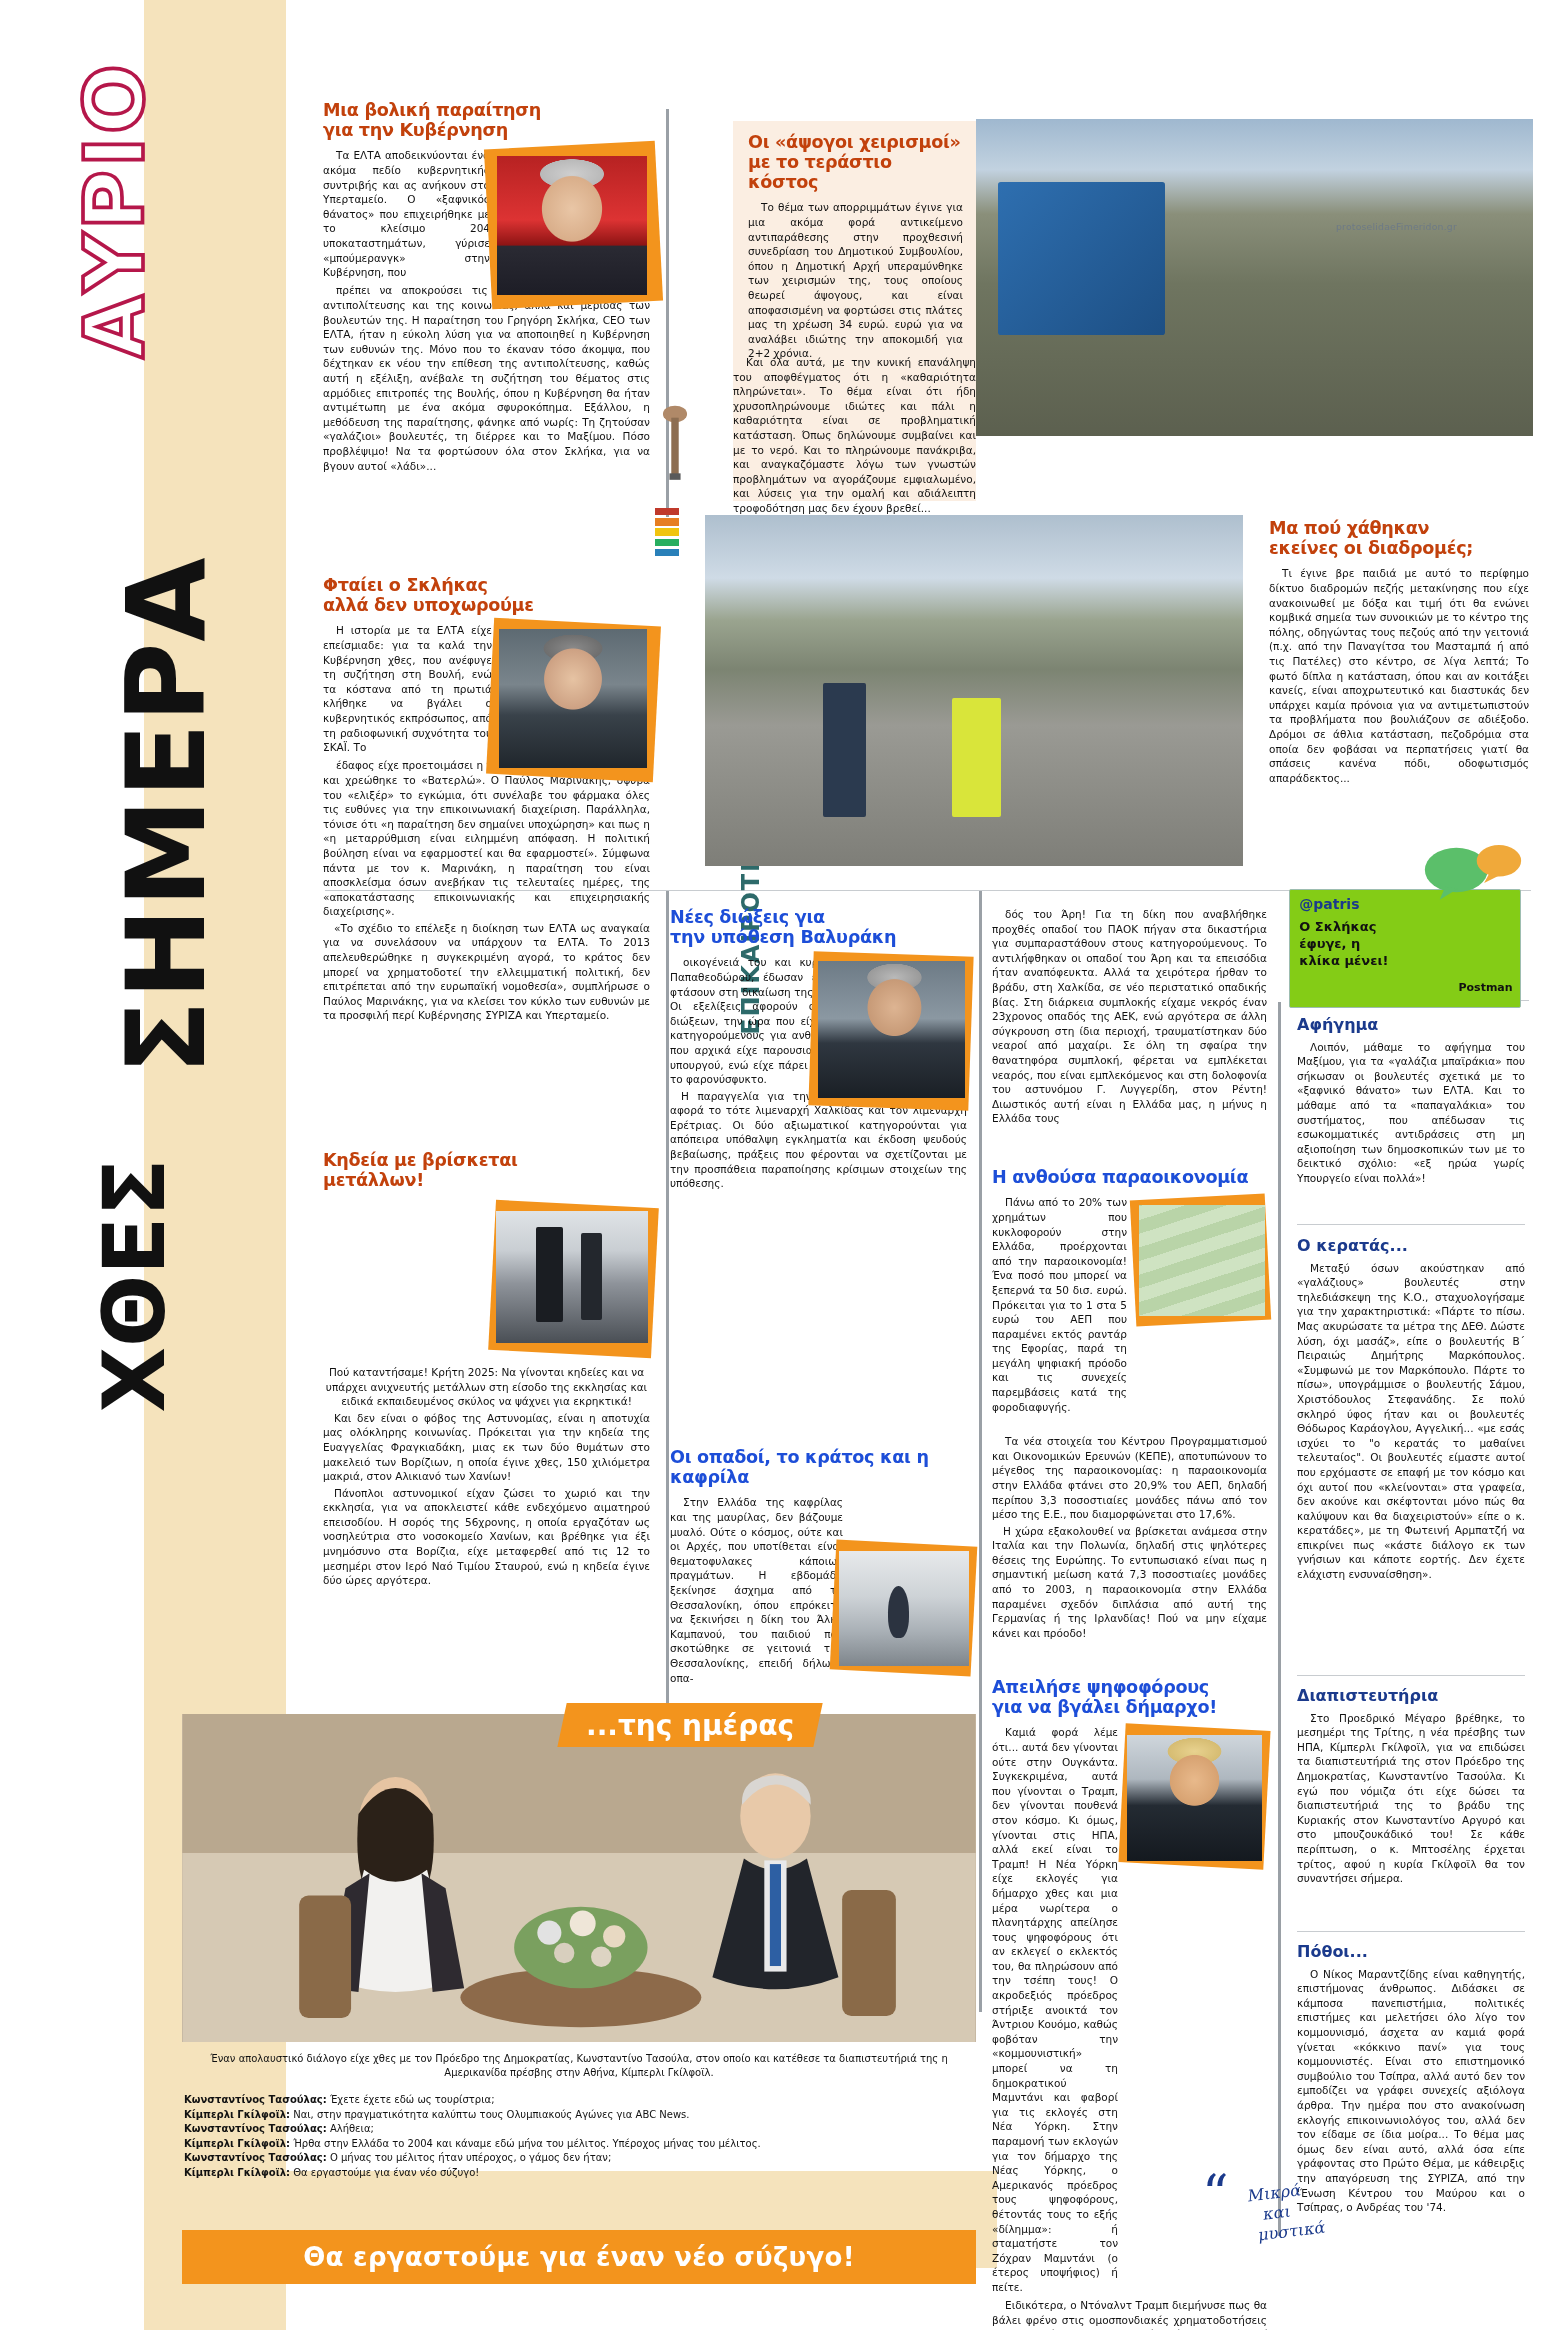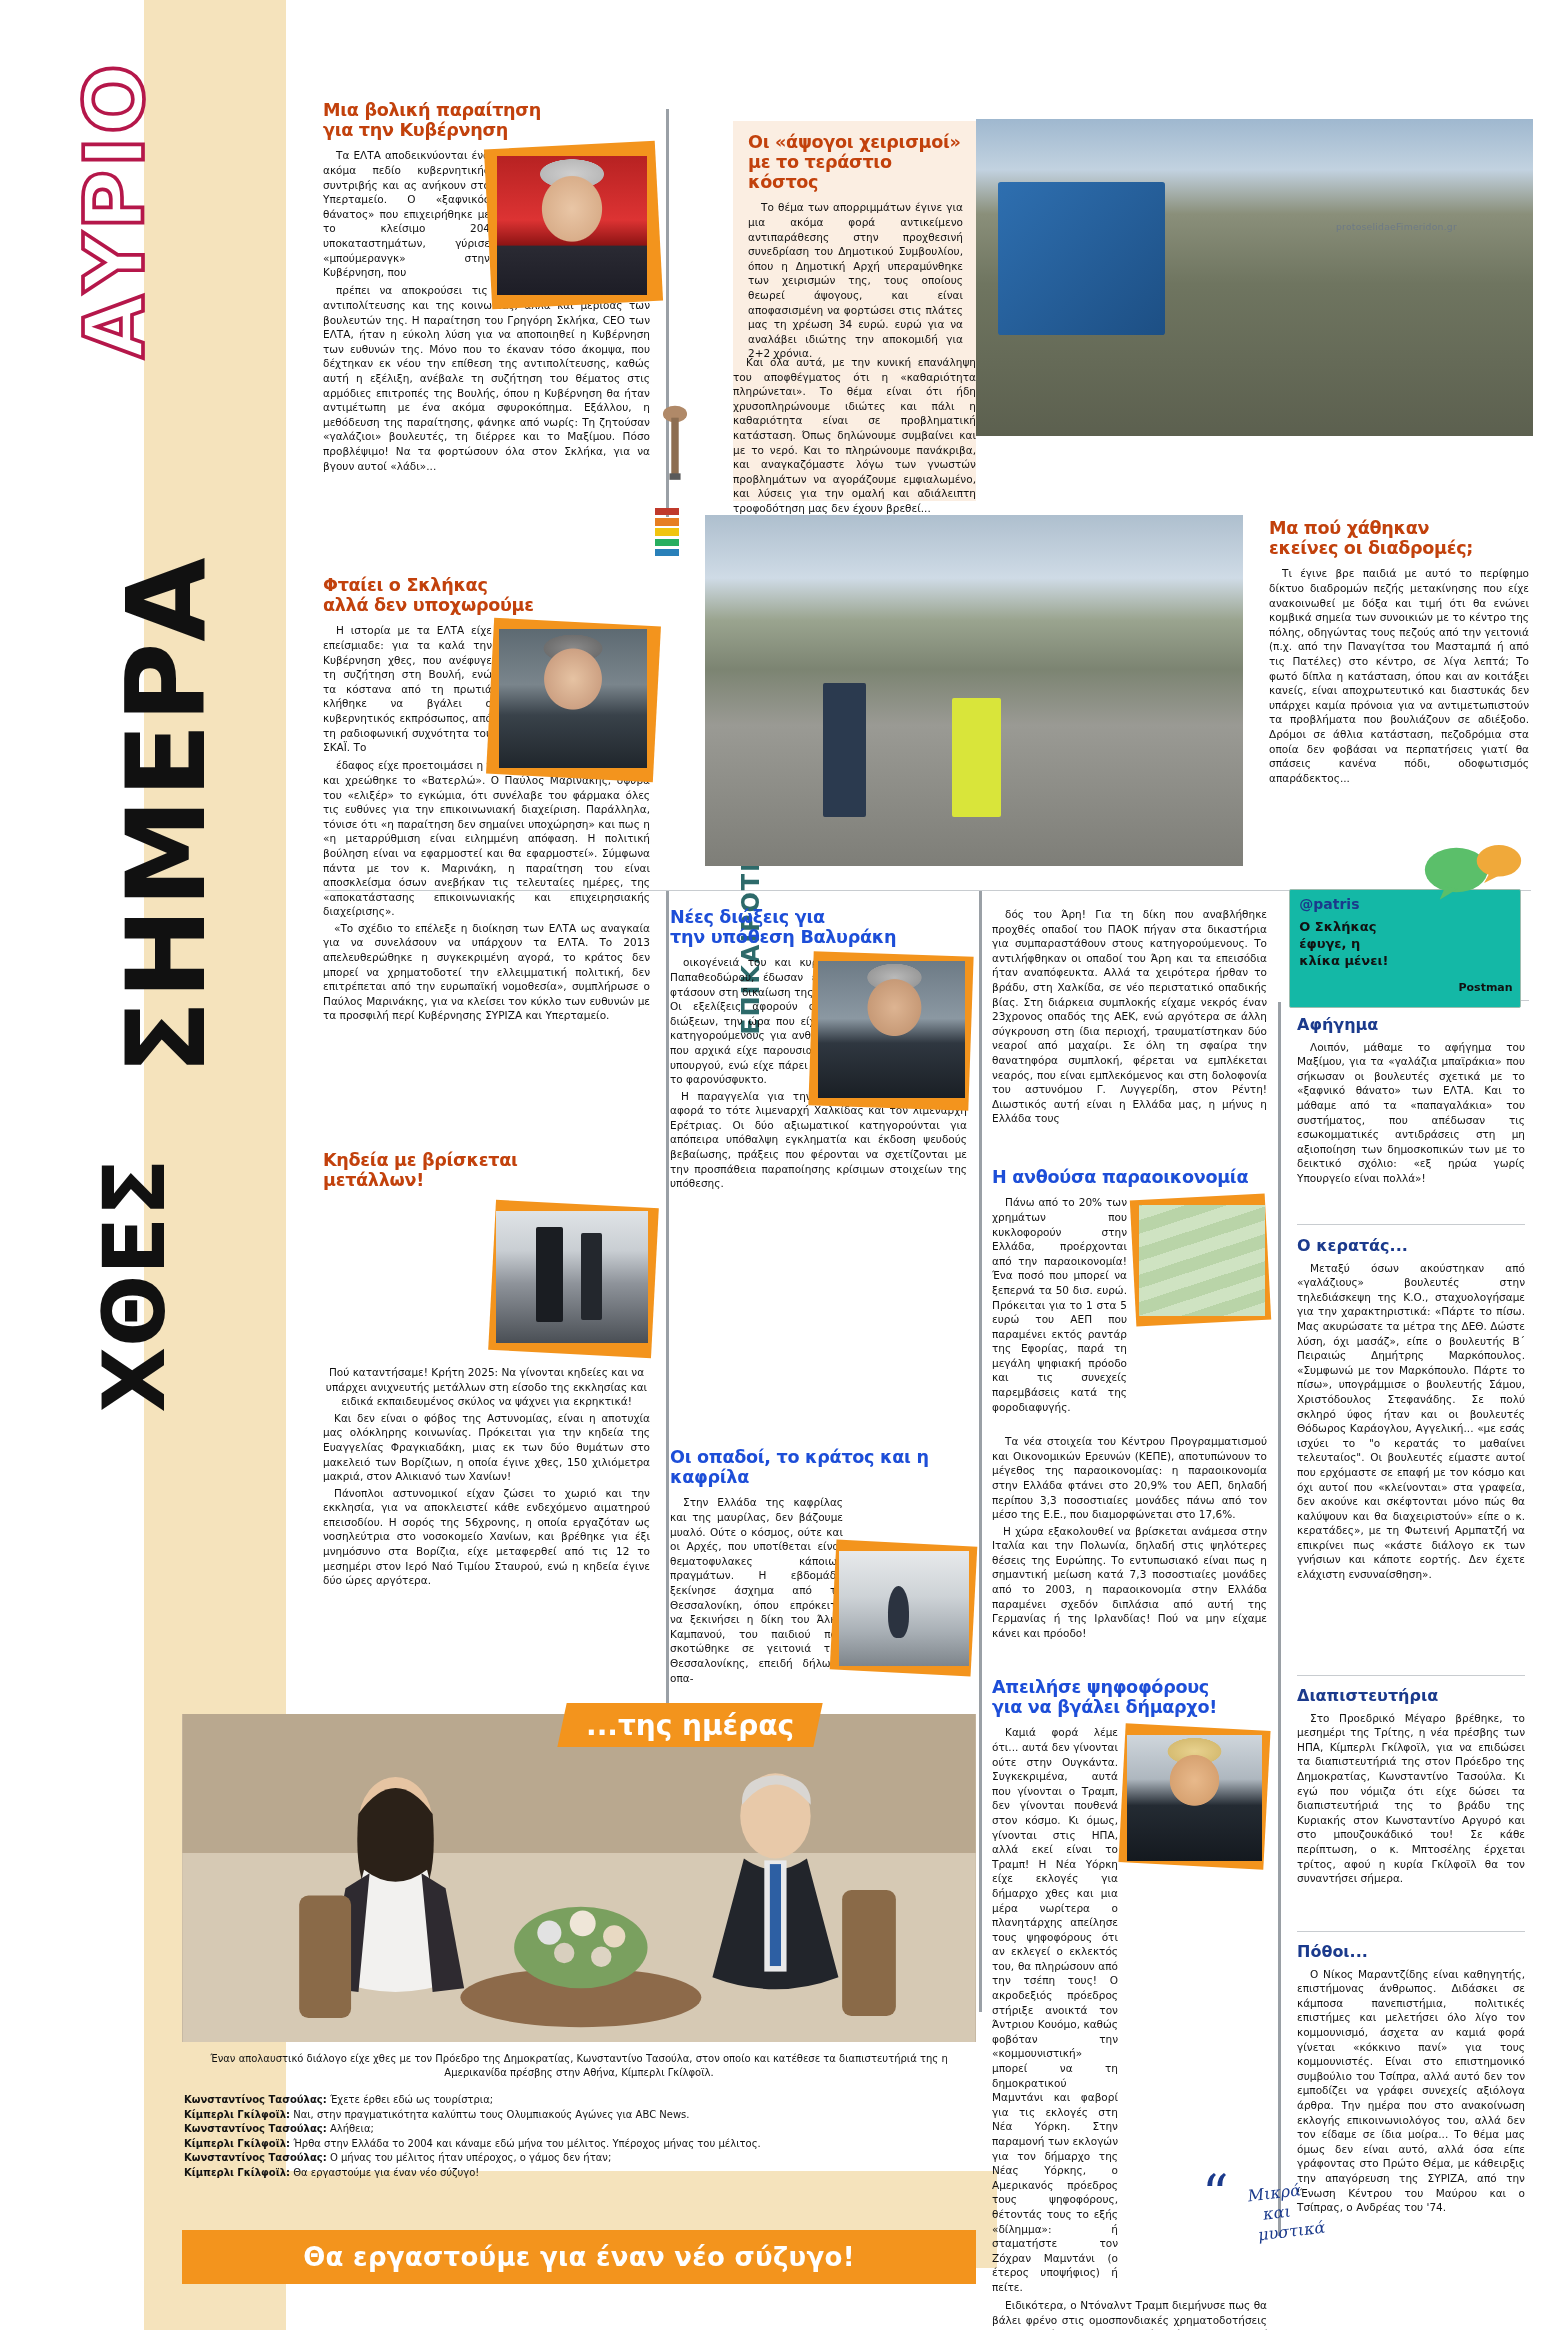--- a/index.html
+++ b/index.html
@@ -183,21 +183,21 @@
     width:278px;
     transform: rotate(-90deg);
     transform-origin: center center;
     font-size:24px; font-weight:700; letter-spacing:1.9px;
     color:#2d6a6a; text-align:center; white-space:nowrap;
   }
 
   
   .postman-box {
     position:absolute;
-    background:#14b8a6;
+    background:#84cc16;
     border:0.9px solid #9dbdb0;
     border-radius:1.9px;
   }
   .postman-txt {
     font-size:13px; line-height:1.3; color:#111; font-weight:600;
     padding:7.4px 9.3px 3.7px 9.3px;
   }
   .patris-tag {
     font-size:14px; font-weight:700; color:#1b3a8c; padding:5.6px 9.3px 0 9.3px;
   }
@@ -532,21 +532,21 @@
   <div class="tis-imeras">...της ημέρας</div>
 </div>
 
 <div style="position:absolute; left:184px; top:2052px; width:790px;">
   <div class="cap" style="text-align:center;">Έναν απολαυστικό διάλογο είχε χθες με τον Πρόεδρο της Δημοκρατίας, Κωνσταντίνο Τασούλα, στον οποίο και κατέθεσε τα διαπιστευτήριά της η Αμερικανίδα πρέσβης στην Αθήνα, Κίμπερλι Γκίλφοϊλ.</div>
 </div>
 
 <div style="position:absolute; left:184px; top:2093px; width:790px;">
   <div class="dlg">
     <b>Κωνσταντίνος Τασούλας:</b>
-    <span>Έχετε έρθει εδώ ως τουρίστρια;</span>
+    <span>Έχετε έχετε εδώ ως τουρίστρια;</span>
   </div>
   <div class="dlg">
     <b>Κίμπερλι Γκίλφοϊλ:</b>
     <span>Ναι, στην πραγματικότητα καλύπτω τους Ολυμπιακούς Αγώνες για ABC News.</span>
   </div>
   <div class="dlg">
     <b>Κωνσταντίνος Τασούλας:</b>
     <span>Αλήθεια;</span>
   </div>
   <div class="dlg">

